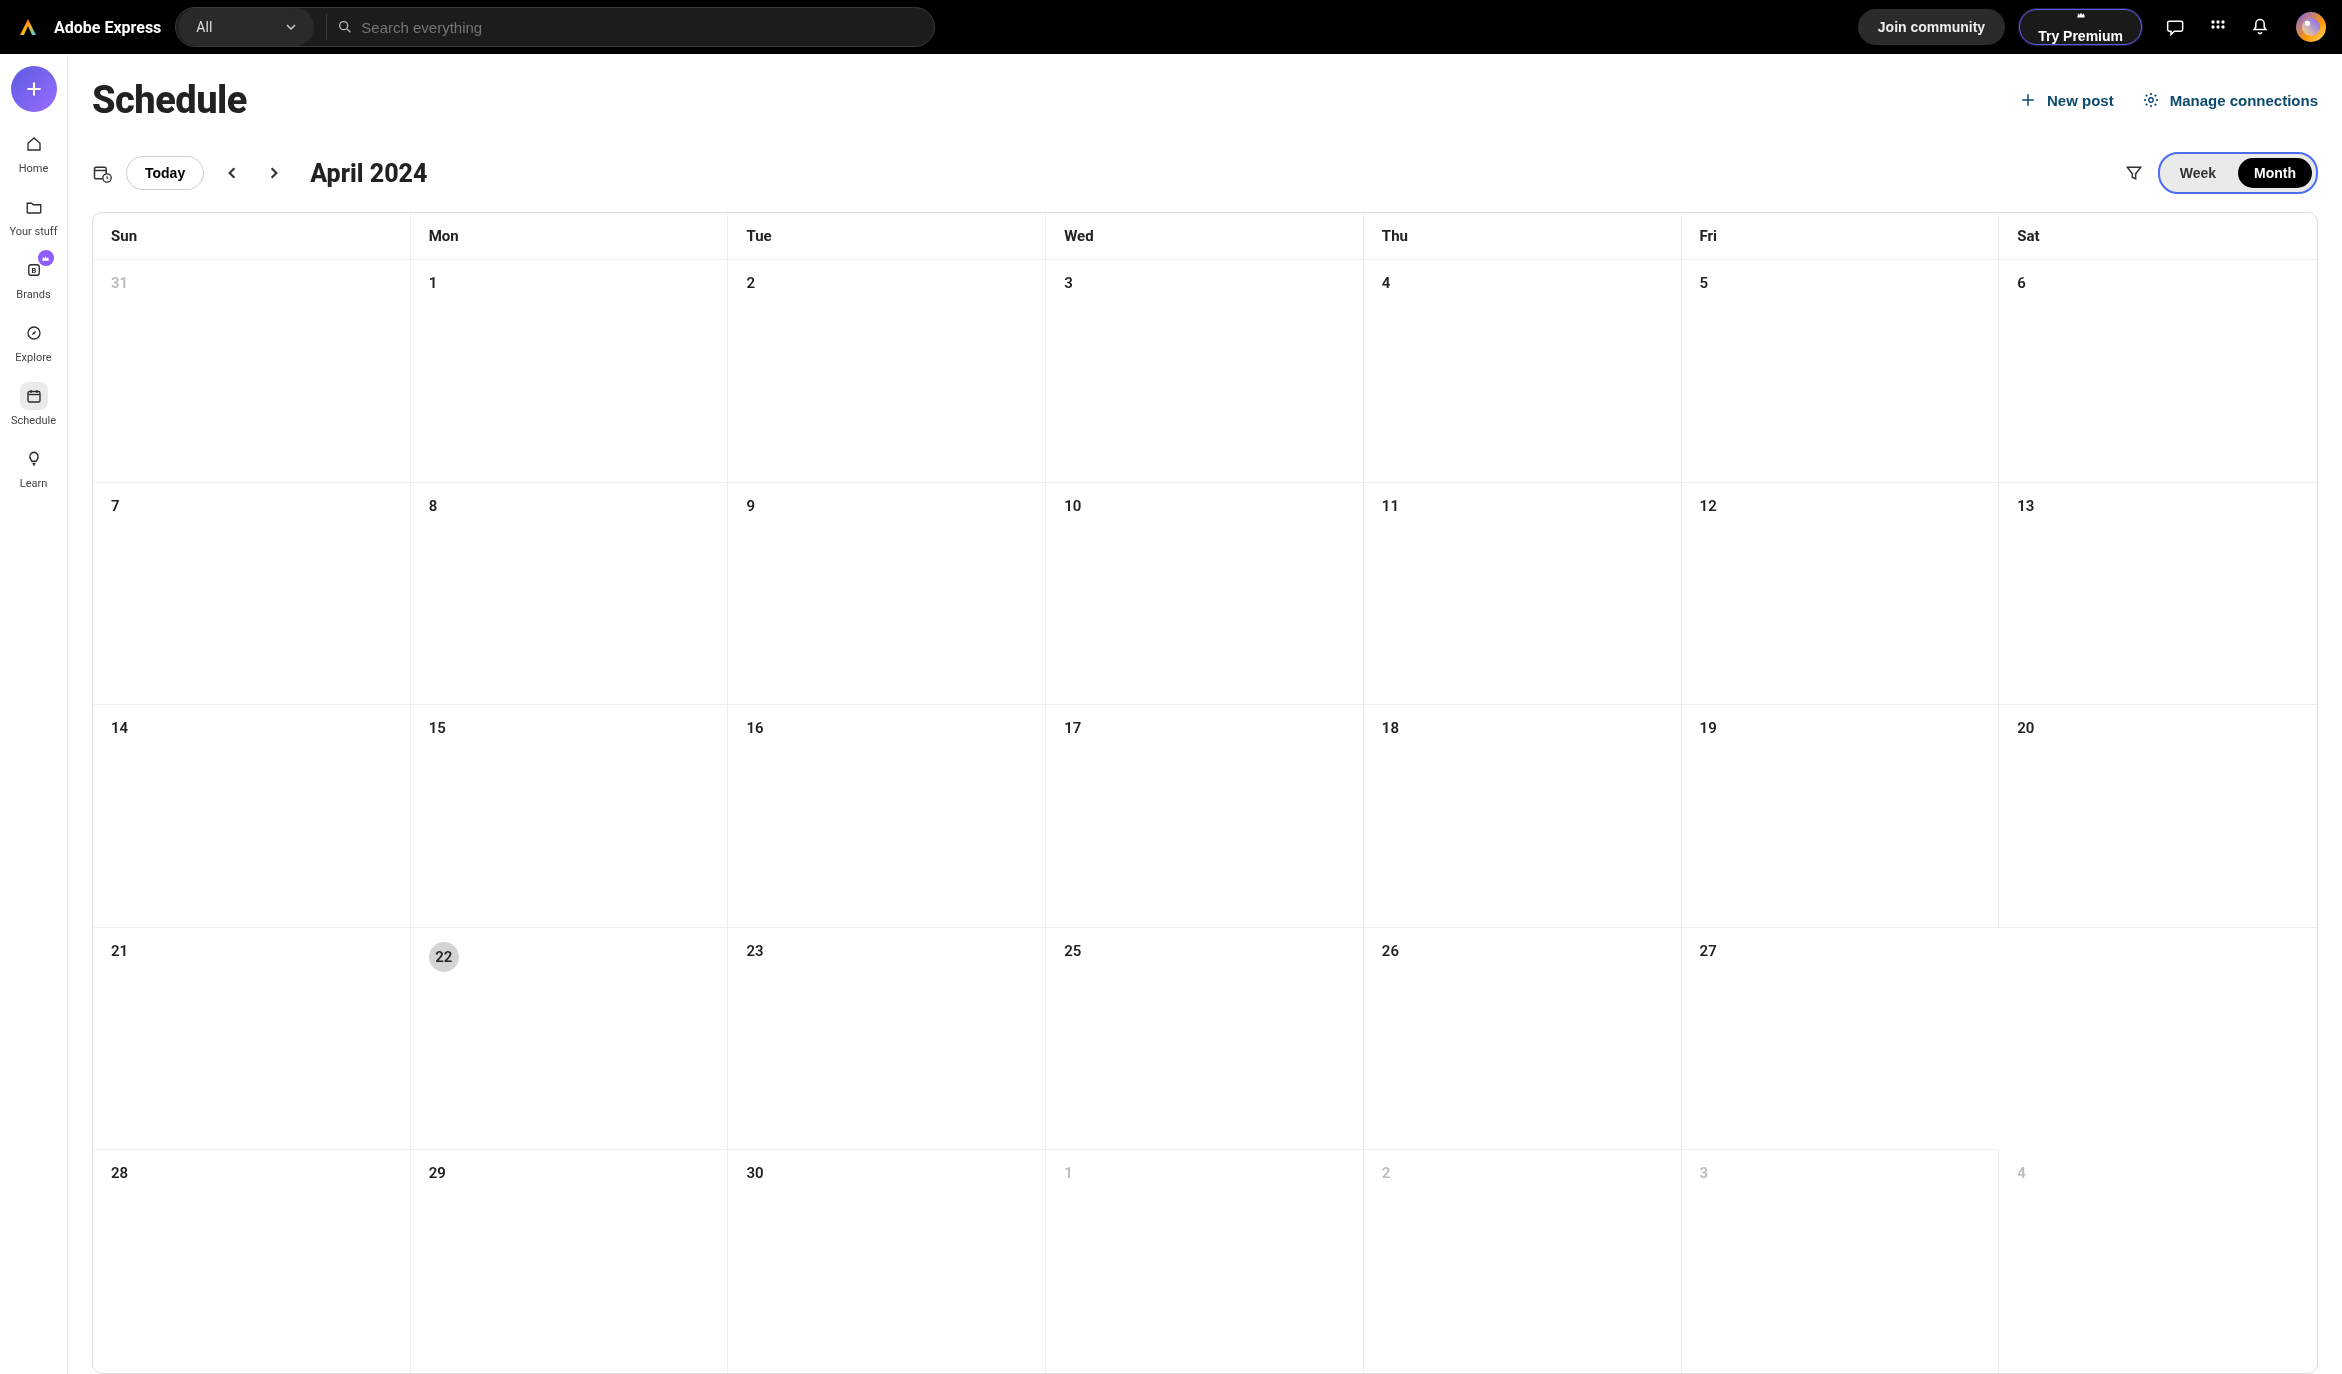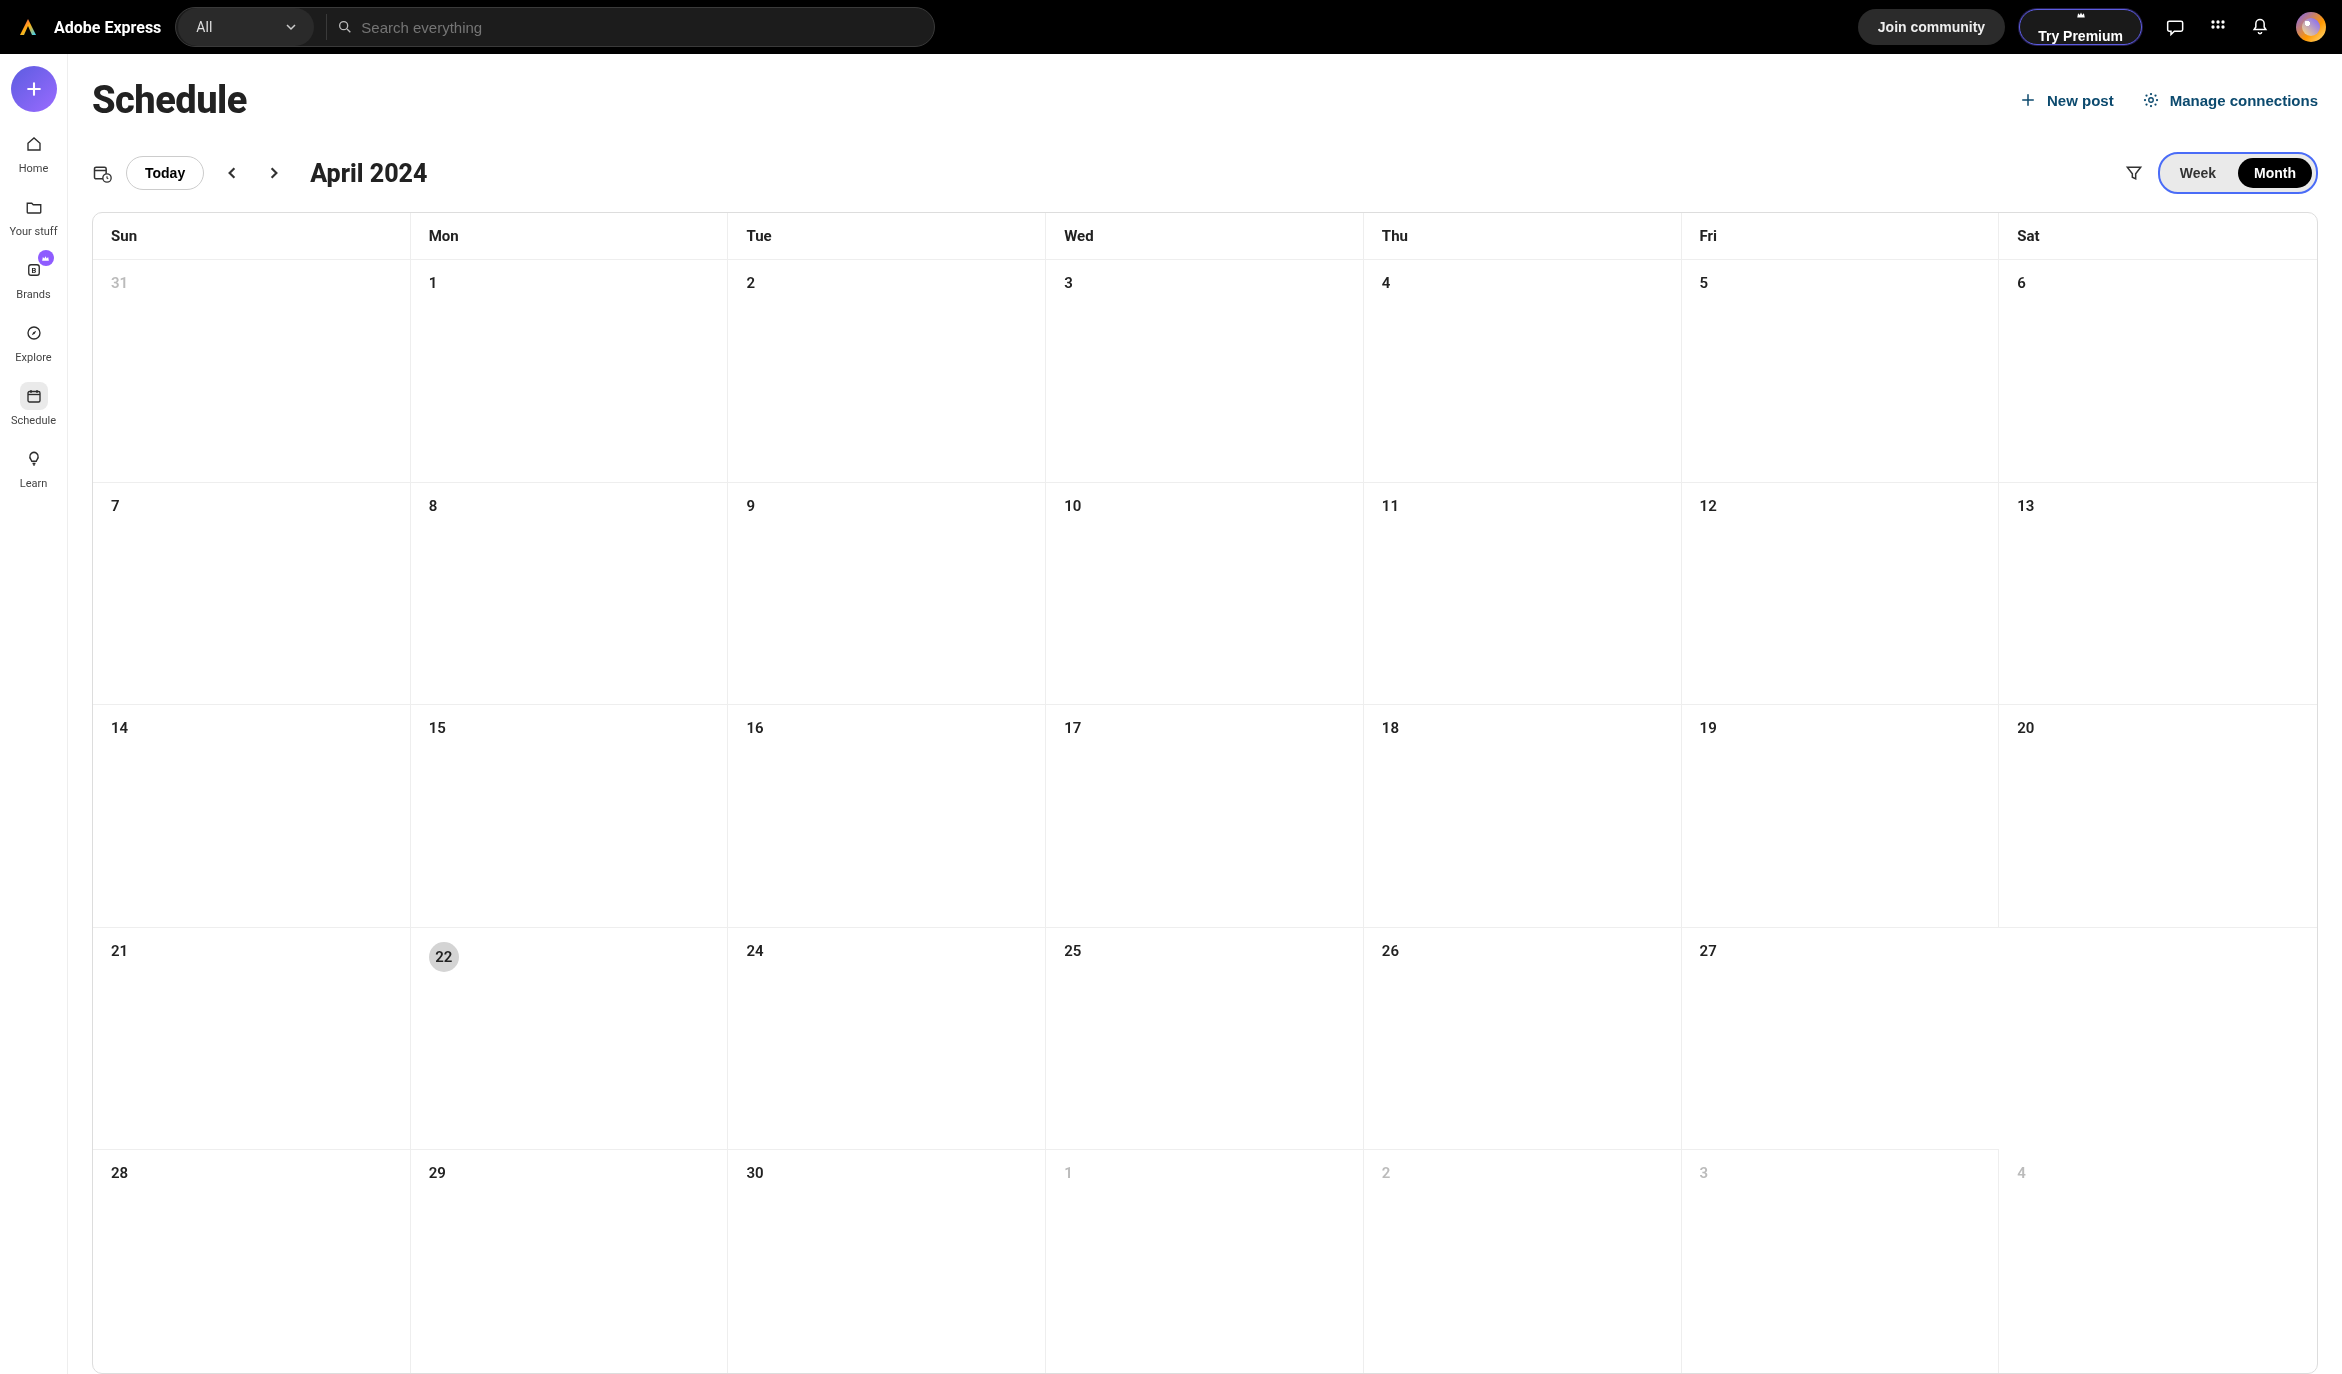--- a/index.html
+++ b/index.html
@@ -302,21 +302,21 @@
             <div class="daycell"><span class="num">15</span></div>
             <div class="daycell"><span class="num">16</span></div>
             <div class="daycell"><span class="num">17</span></div>
             <div class="daycell"><span class="num">18</span></div>
             <div class="daycell"><span class="num">19</span></div>
             <div class="daycell"><span class="num">20</span></div>
           </div>
           <div class="weekrow">
             <div class="daycell"><span class="num">21</span></div>
             <div class="daycell today"><span class="num">22</span></div>
-            <div class="daycell"><span class="num">24</span></div>
+            <div class="daycell"><span class="num">23</span></div>
             <div class="daycell"><span class="num">25</span></div>
             <div class="daycell"><span class="num">26</span></div>
             <div class="daycell"><span class="num">27</span></div>
           </div>
           <div class="weekrow">
             <div class="daycell"><span class="num">28</span></div>
             <div class="daycell"><span class="num">29</span></div>
             <div class="daycell"><span class="num">30</span></div>
             <div class="daycell muted"><span class="num">1</span></div>
             <div class="daycell muted"><span class="num">2</span></div>

